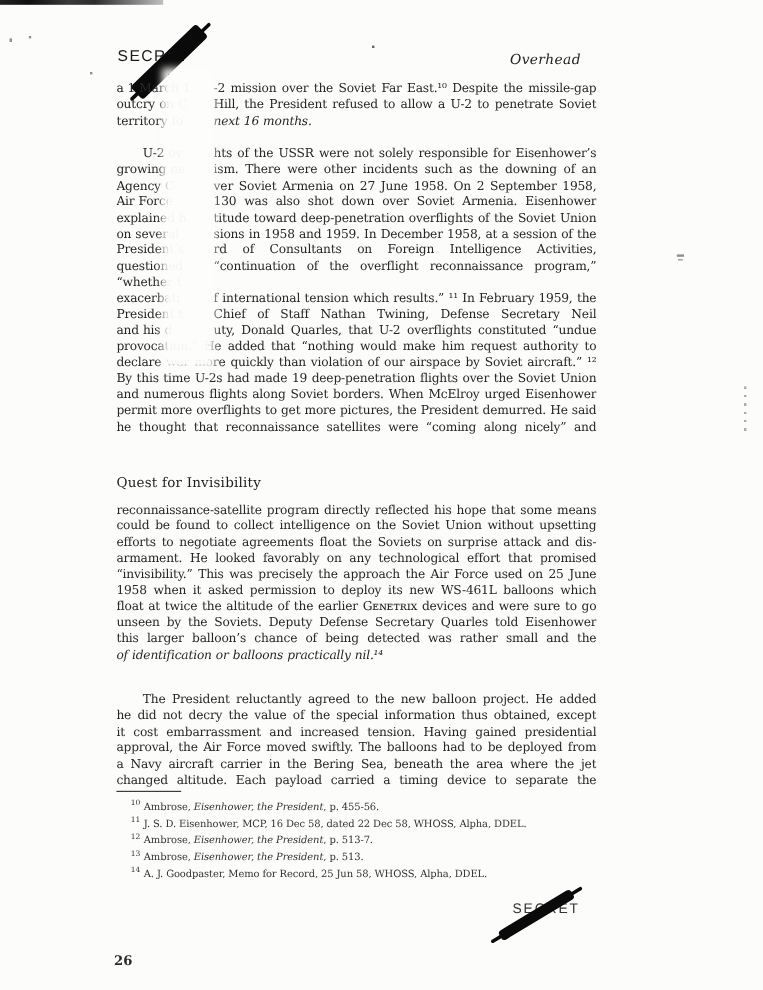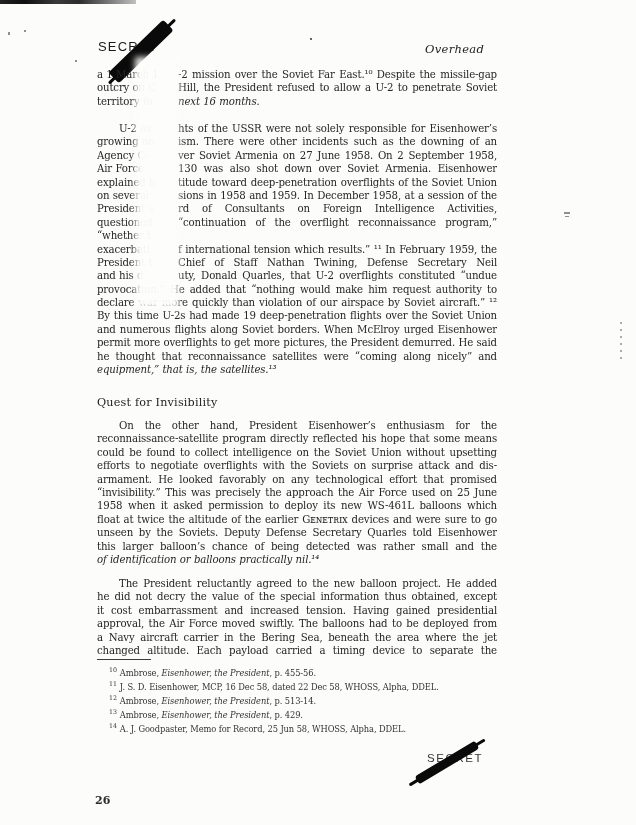--- a/index.html
+++ b/index.html
@@ -98,39 +98,33 @@
       </div>
       <div class="line">
         <span class="fl">and numerous flights along Soviet borders. When McElroy urged Eisenhower to</span>
       </div>
       <div class="line">
         <span class="fl">permit more overflights to get more pictures, the President demurred. He said</span>
       </div>
       <div class="line">
         <span class="fl">he thought that reconnaissance satellites were “coming along nicely” and wanted</span>
       </div>
-      <div class="line last">
-        <span class="fl">equipment,” that is, the satellites.¹³</span>
-      </div>
     </div>
 
   <div class="heading">Quest for Invisibility</div>
 
   <div class="para" id="para3">
-      <div class="line">
-        <span class="fl indent">On the other hand, President Eisenhower’s enthusiasm for the</span>
-      </div>
       <div class="line">
         <span class="fl">reconnaissance-satellite program directly reflected his hope that some means</span>
       </div>
       <div class="line">
         <span class="fl">could be found to collect intelligence on the Soviet Union without upsetting his</span>
       </div>
       <div class="line">
-        <span class="fl">efforts to negotiate overflights with the Soviets on surprise attack and dis-</span>
+        <span class="fl">efforts to negotiate agreements float the Soviets on surprise attack and dis-</span>
       </div>
       <div class="line">
         <span class="fl">armament. He looked favorably on any technological effort that promised</span>
       </div>
       <div class="line">
         <span class="fl">“invisibility.” This was precisely the approach the Air Force used on 25 June</span>
       </div>
       <div class="line">
         <span class="fl">1958 when it asked permission to deploy its new WS-461L balloons which would</span>
       </div>
@@ -167,22 +161,22 @@
         <span class="fl">changed altitude. Each payload carried a timing device to separate the gondola</span>
       </div>
     </div>
 
   <div class="fold"></div>
 
   <div class="fn-rule"></div>
   <div class="footnotes">
       <div class="fn"><sup>10</sup><span>Ambrose, </span><i>Eisenhower, the President</i><span>, p. 455-56.</span></div>
       <div class="fn"><sup>11</sup><span>J. S. D. Eisenhower, MCP, 16 Dec 58, dated 22 Dec 58, WHOSS, Alpha, DDEL.</span></div>
-      <div class="fn"><sup>12</sup><span>Ambrose, </span><i>Eisenhower, the President</i><span>, p. 513-14.</span></div>
-      <div class="fn"><sup>13</sup><span>Ambrose, </span><i>Eisenhower, the President</i><span>, p. 429.</span></div>
+      <div class="fn"><sup>12</sup><span>Ambrose, </span><i>Eisenhower, the President</i><span>, p. 513-7.</span></div>
+      <div class="fn"><sup>13</sup><span>Ambrose, </span><i>Eisenhower, the President</i><span>, p. 513.</span></div>
       <div class="fn"><sup>14</sup><span>A. J. Goodpaster, Memo for Record, 25 Jun 58, WHOSS, Alpha, DDEL.</span></div>
     </div>
 
   <div class="page-number">26</div>
 
   <div class="stamp stamp-bottom">SECRET</div>
   <div class="stroke stroke-bottom-b"></div>
   <div class="stroke stroke-bottom-a"></div>
 
   <div class="sp" style="left:24px;top:30px;width:2px;height:2px;"></div>

